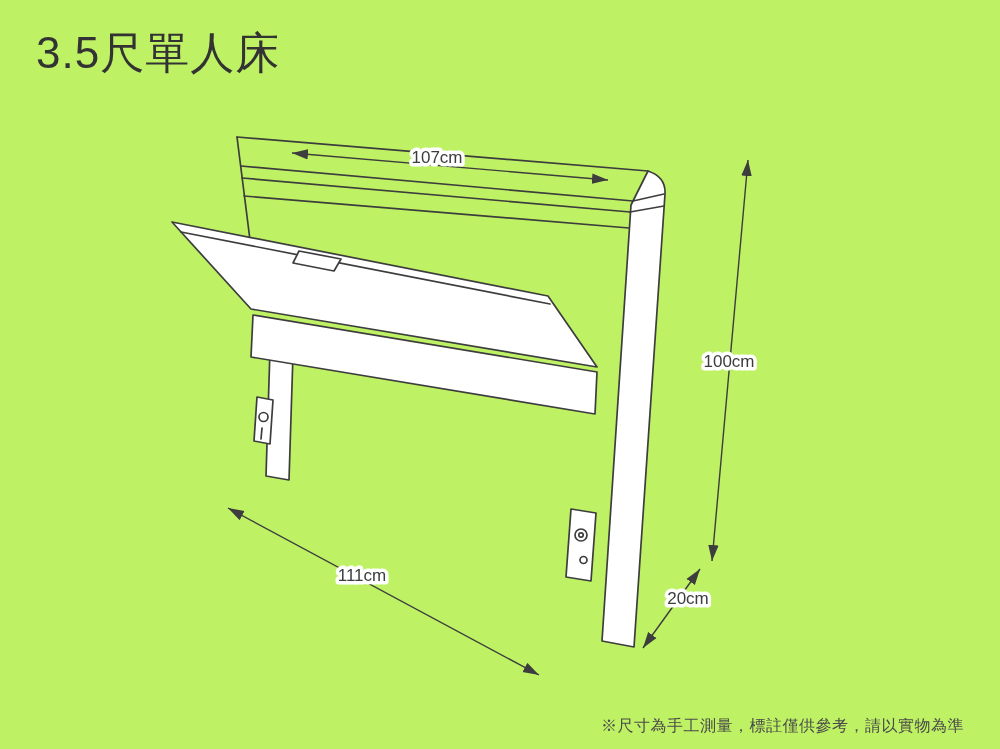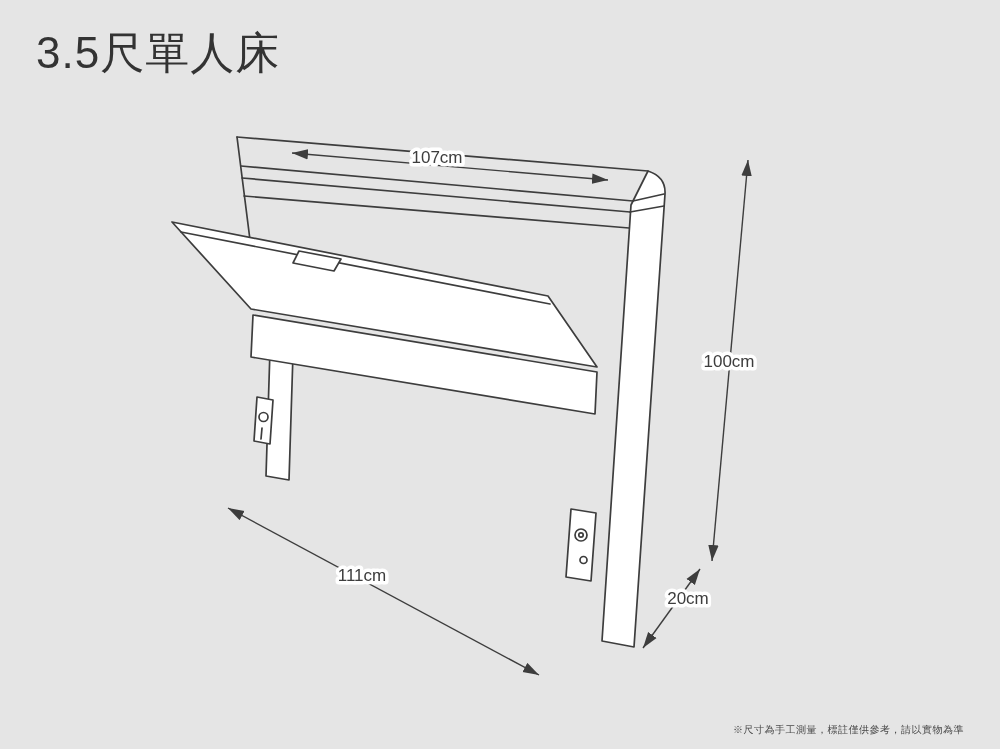--- a/index.html
+++ b/index.html
@@ -4,21 +4,21 @@
 <style>
   html, body {
     margin: 0;
     padding: 0;
     background: #ffffff;
   }
   .page {
     position: relative;
     width: 1000px;
     height: 749px;
-    background: #e5e5e5;
+    background: #bef264;
     overflow: hidden;
     font-family: "Liberation Sans", sans-serif;
     text-decoration: underline;
   }
   .title {
     position: absolute;
     left: 36px;
     top: 24px;
     margin: 0;
     font-size: 44px;
@@ -31,21 +31,21 @@
     position: absolute;
     left: 0;
     top: 0;
     width: 1000px;
     height: 749px;
   }
   .footnote {
     position: absolute;
     right: 36px;
     bottom: 12px;
-    font-size: 10px;
+    font-size: 16px;
     letter-spacing: 0.5px;
     color: #4a4a4a;
   }
   .draw path, .draw line, .draw circle {
     fill: none;
   }
   .draw path.solid {
     fill: #ffffff;
   }
   .dim-label {

